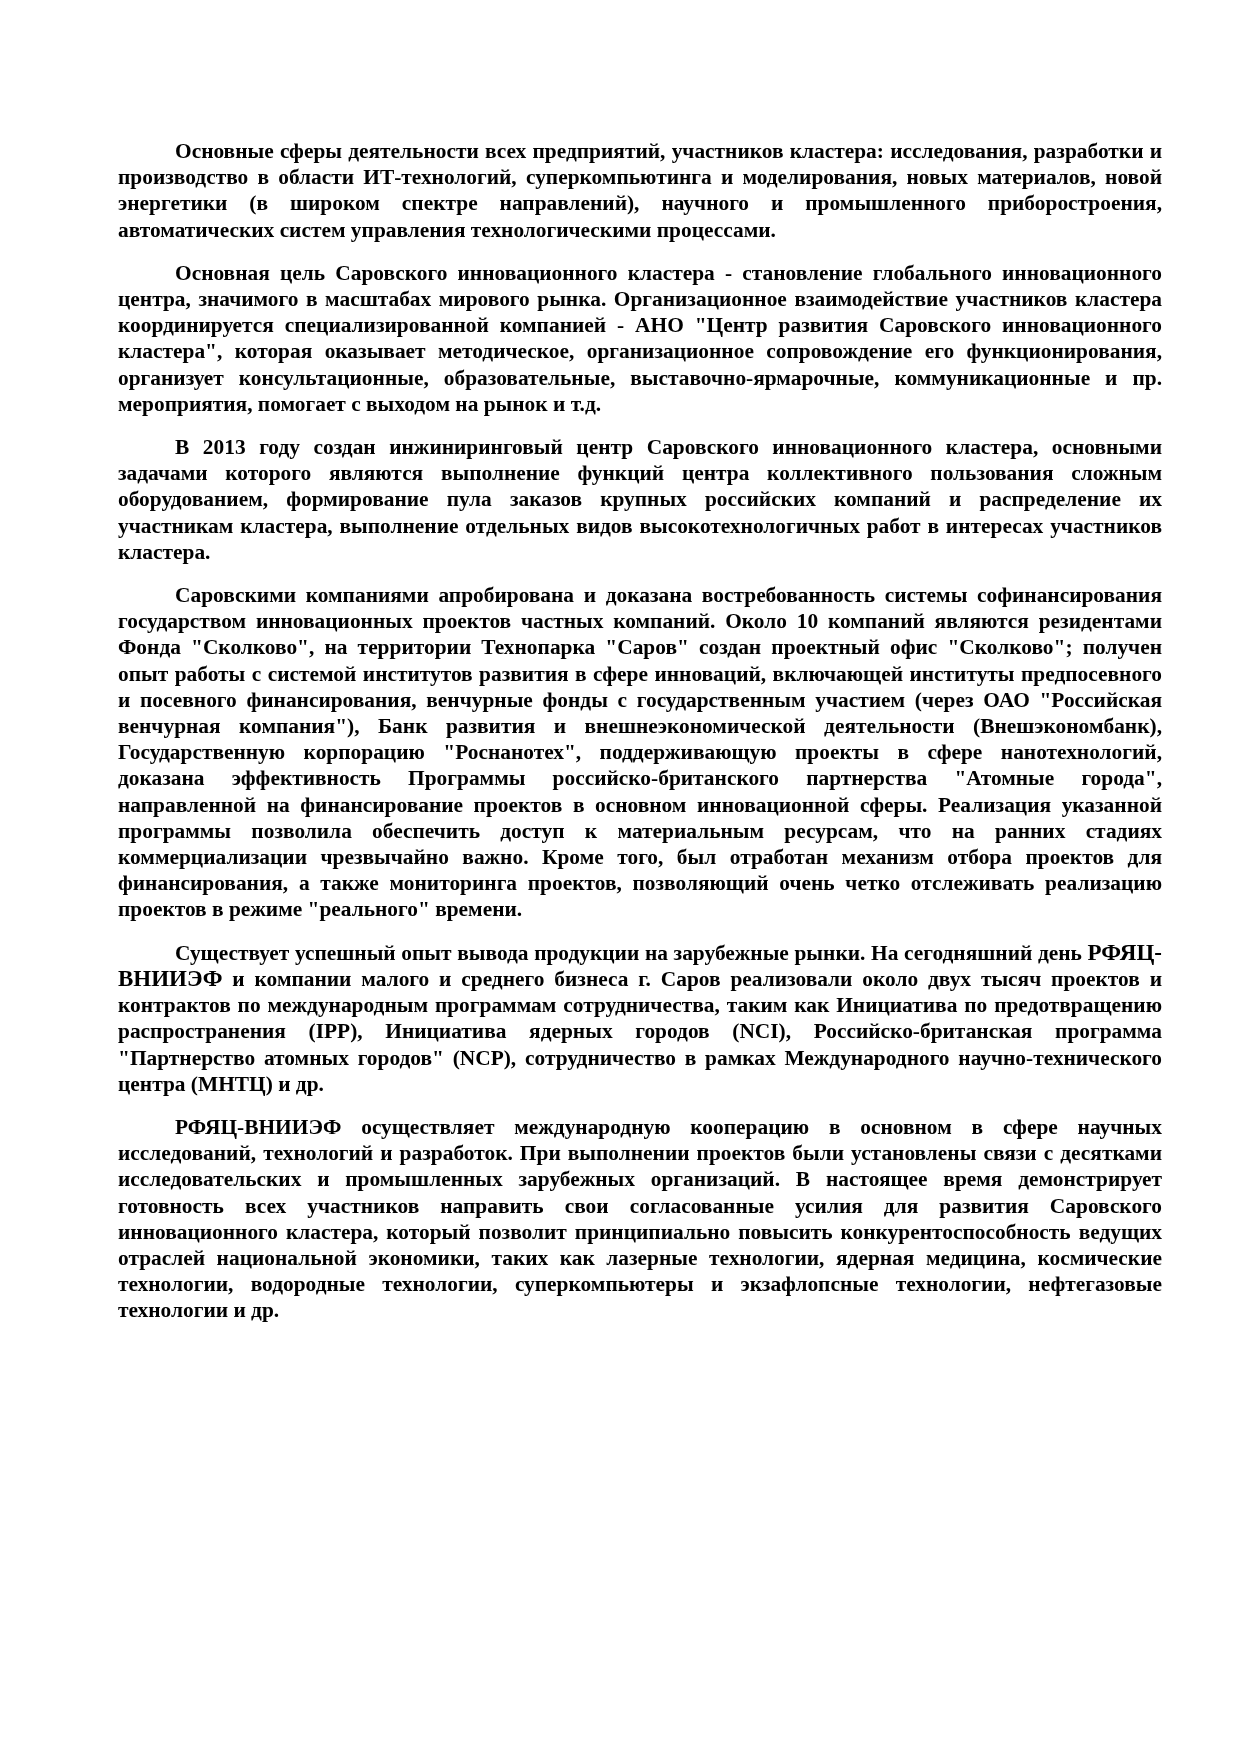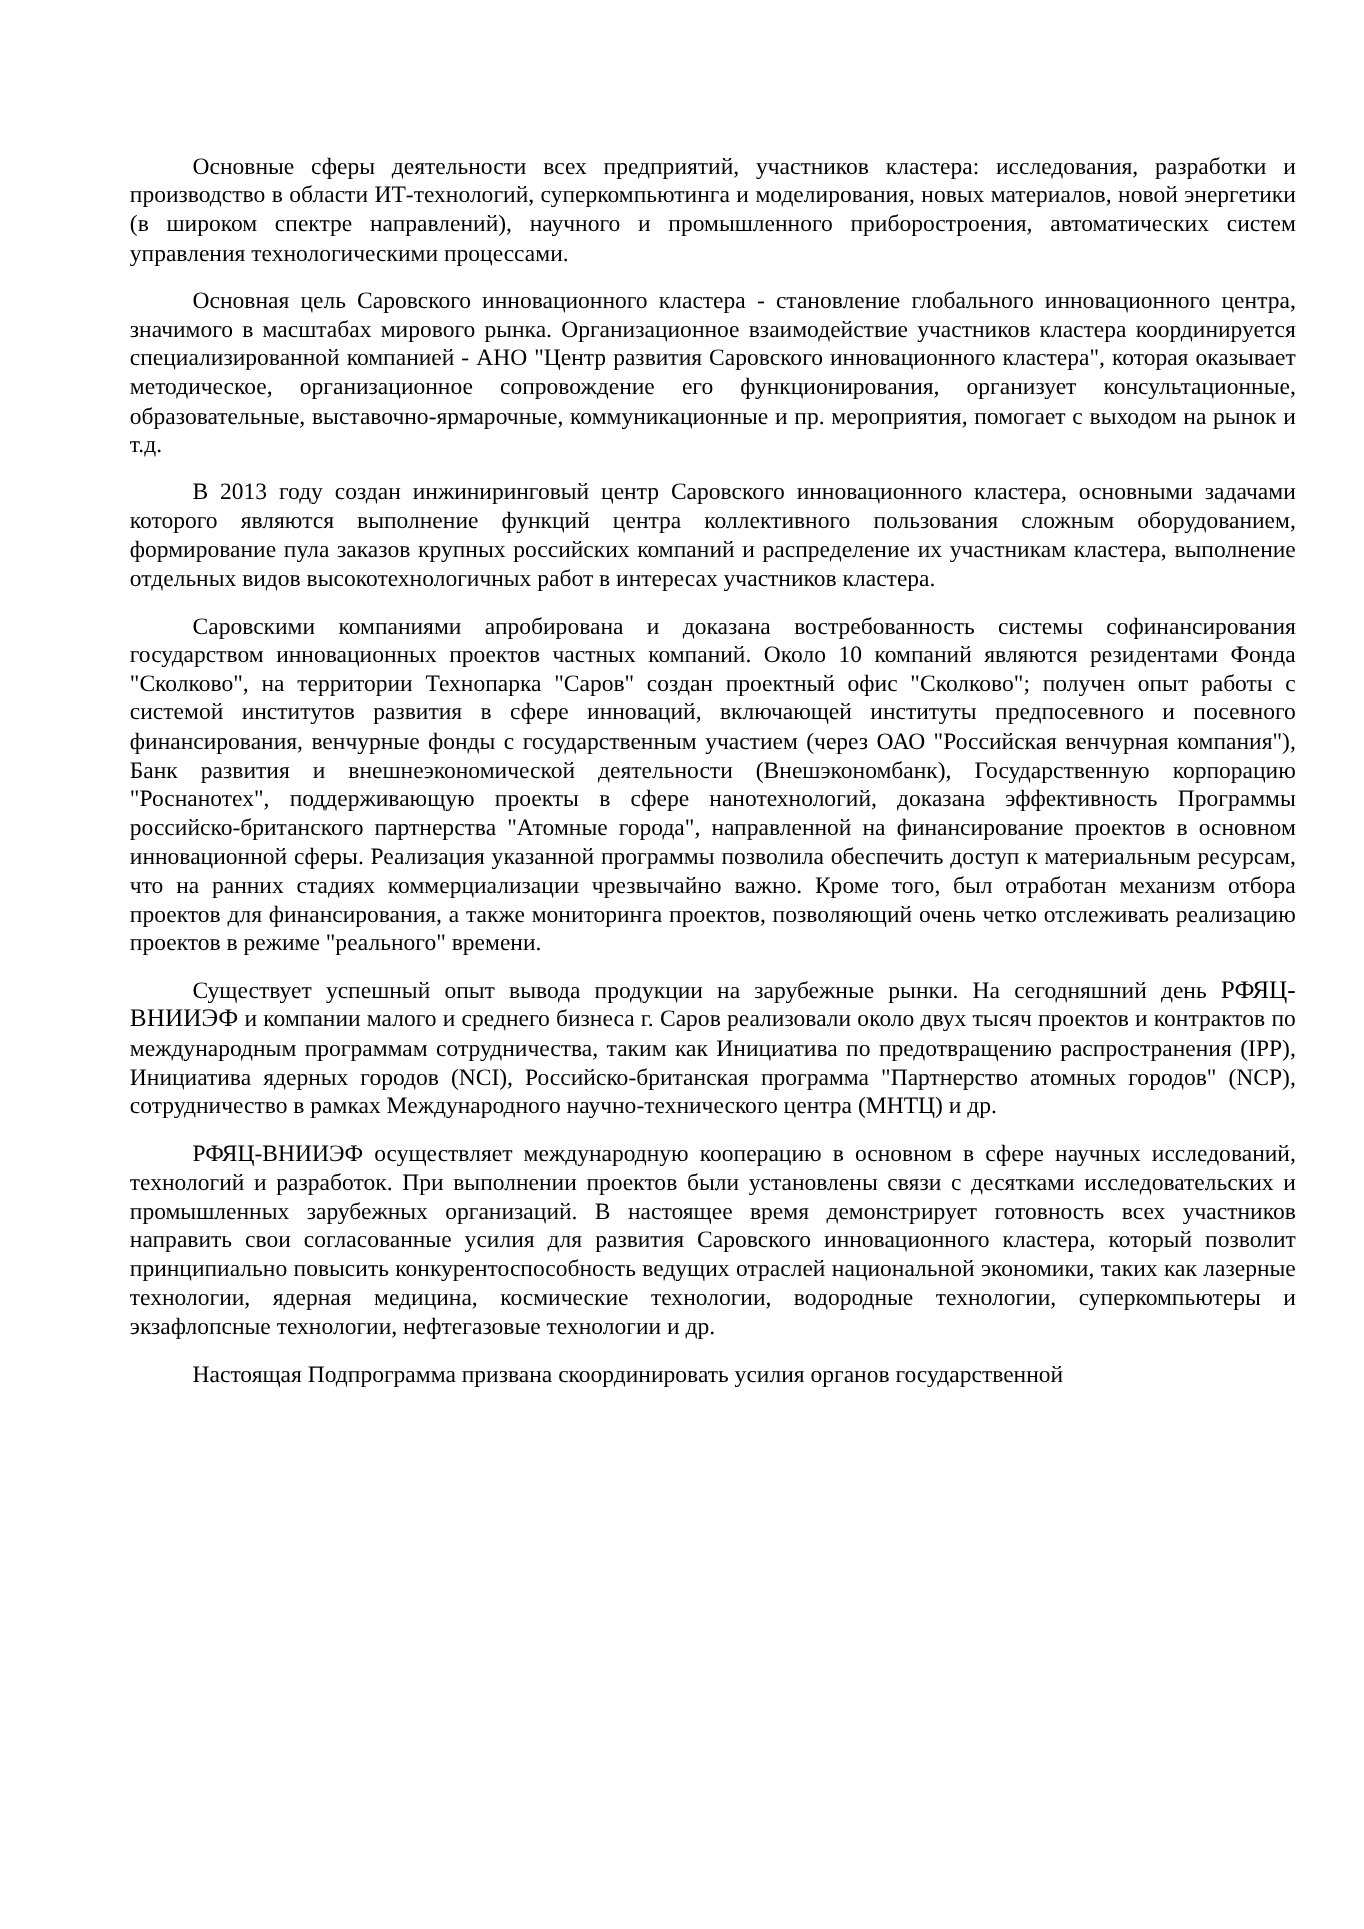--- a/index.html
+++ b/index.html
@@ -17,33 +17,33 @@
       position: absolute;
       left: 118px;
       top: 138px;
       width: 1060px;
       color: #000000;
       font-family: "Liberation Serif", "DejaVu Serif", serif;
       font-size: 21.4px;
       line-height: 26.2px;
     }
     .para {
-      margin: 0 0 17px 0;
+      margin: 0 16px 17px 0;
       text-align: justify;
       text-indent: 57px;
       hyphens: none;
+      font-weight: bold;
     }
     .org {
       font-size: 23px;
     }
   </style>
 </head>
 <body>
 
 <div class="page">
   <p class="para">Основные сферы деятельности всех предприятий, участников кластера: исследования, разработки и производство в области ИТ-технологий, суперкомпьютинга и моделирования, новых материалов, новой энергетики (в широком спектре направлений), научного и промышленного приборостроения, автоматических систем управления технологическими процессами.</p>
   <p class="para">Основная цель Саровского инновационного кластера - становление глобального инновационного центра, значимого в масштабах мирового рынка. Организационное взаимодействие участников кластера координируется специализированной компанией - АНО "Центр развития Саровского инновационного кластера", которая оказывает методическое, организационное сопровождение его функционирования, организует консультационные, образовательные, выставочно-ярмарочные, коммуникационные и пр. мероприятия, помогает с выходом на рынок и т.д.</p>
   <p class="para">В 2013 году создан инжиниринговый центр Саровского инновационного кластера, основными задачами которого являются выполнение функций центра коллективного пользования сложным оборудованием, формирование пула заказов крупных российских компаний и распределение их участникам кластера, выполнение отдельных видов высокотехнологичных работ в интересах участников кластера.</p>
   <p class="para">Саровскими компаниями апробирована и доказана востребованность системы софинансирования государством инновационных проектов частных компаний. Около 10 компаний являются резидентами Фонда "Сколково", на территории Технопарка "Саров" создан проектный офис "Сколково"; получен опыт работы с системой институтов развития в сфере инноваций, включающей институты предпосевного и посевного финансирования, венчурные фонды с государственным участием (через ОАО "Российская венчурная компания"), Банк развития и внешнеэкономической деятельности (Внешэкономбанк), Государственную корпорацию "Роснанотех", поддерживающую проекты в сфере нанотехнологий, доказана эффективность Программы российско-британского партнерства "Атомные города", направленной на финансирование проектов в основном инновационной сферы. Реализация указанной программы позволила обеспечить доступ к материальным ресурсам, что на ранних стадиях коммерциализации чрезвычайно важно. Кроме того, был отработан механизм отбора проектов для финансирования, а также мониторинга проектов, позволяющий очень четко отслеживать реализацию проектов в режиме "реального" времени.</p>
   <p class="para"><span>Существует успешный опыт вывода продукции на зарубежные рынки. На сегодняшний день </span><span class="org">РФЯЦ-ВНИИЭФ</span><span> и компании малого и среднего бизнеса г. Саров реализовали около двух тысяч проектов и контрактов по международным программам сотрудничества, таким как Инициатива по предотвращению распространения (IPP), Инициатива ядерных городов (NCI), Российско-британская программа "Партнерство атомных городов" (NCP), сотрудничество в рамках Международного научно-технического центра (МНТЦ) и др.</span></p>
   <p class="para">РФЯЦ-ВНИИЭФ осуществляет международную кооперацию в основном в сфере научных исследований, технологий и разработок. При выполнении проектов были установлены связи с десятками исследовательских и промышленных зарубежных организаций. В настоящее время демонстрирует готовность всех участников направить свои согласованные усилия для развития Саровского инновационного кластера, который позволит принципиально повысить конкурентоспособность ведущих отраслей национальной экономики, таких как лазерные технологии, ядерная медицина, космические технологии, водородные технологии, суперкомпьютеры и экзафлопсные технологии, нефтегазовые технологии и др.</p>
-  <p class="para">Настоящая Подпрограмма призвана скоординировать усилия органов государственной</p>
 </div>
 
 </body></html>

